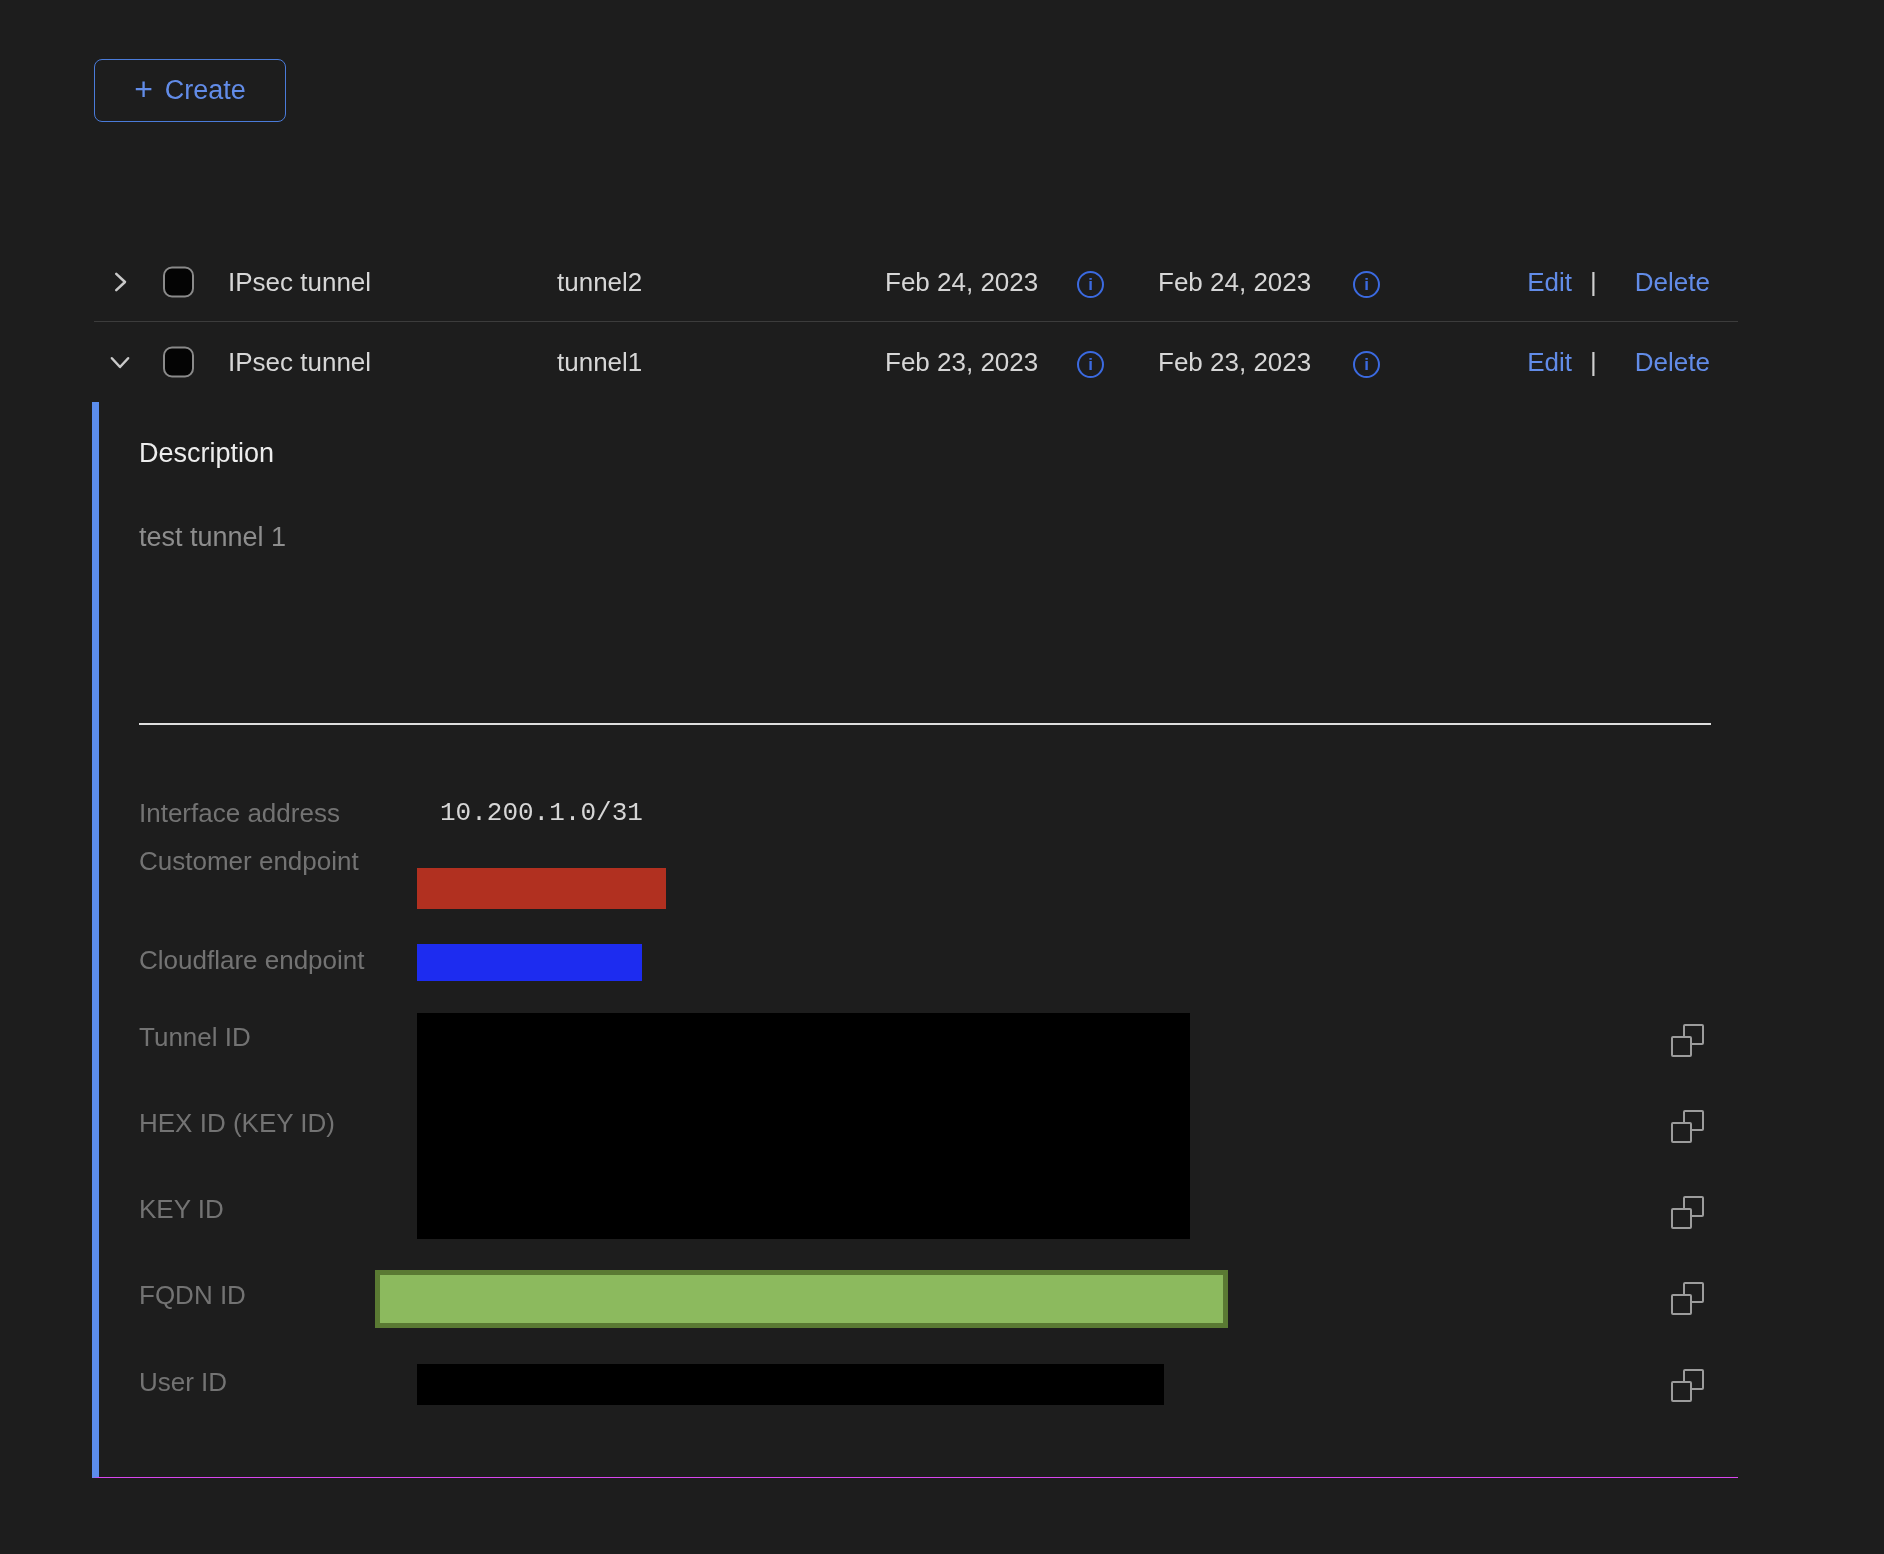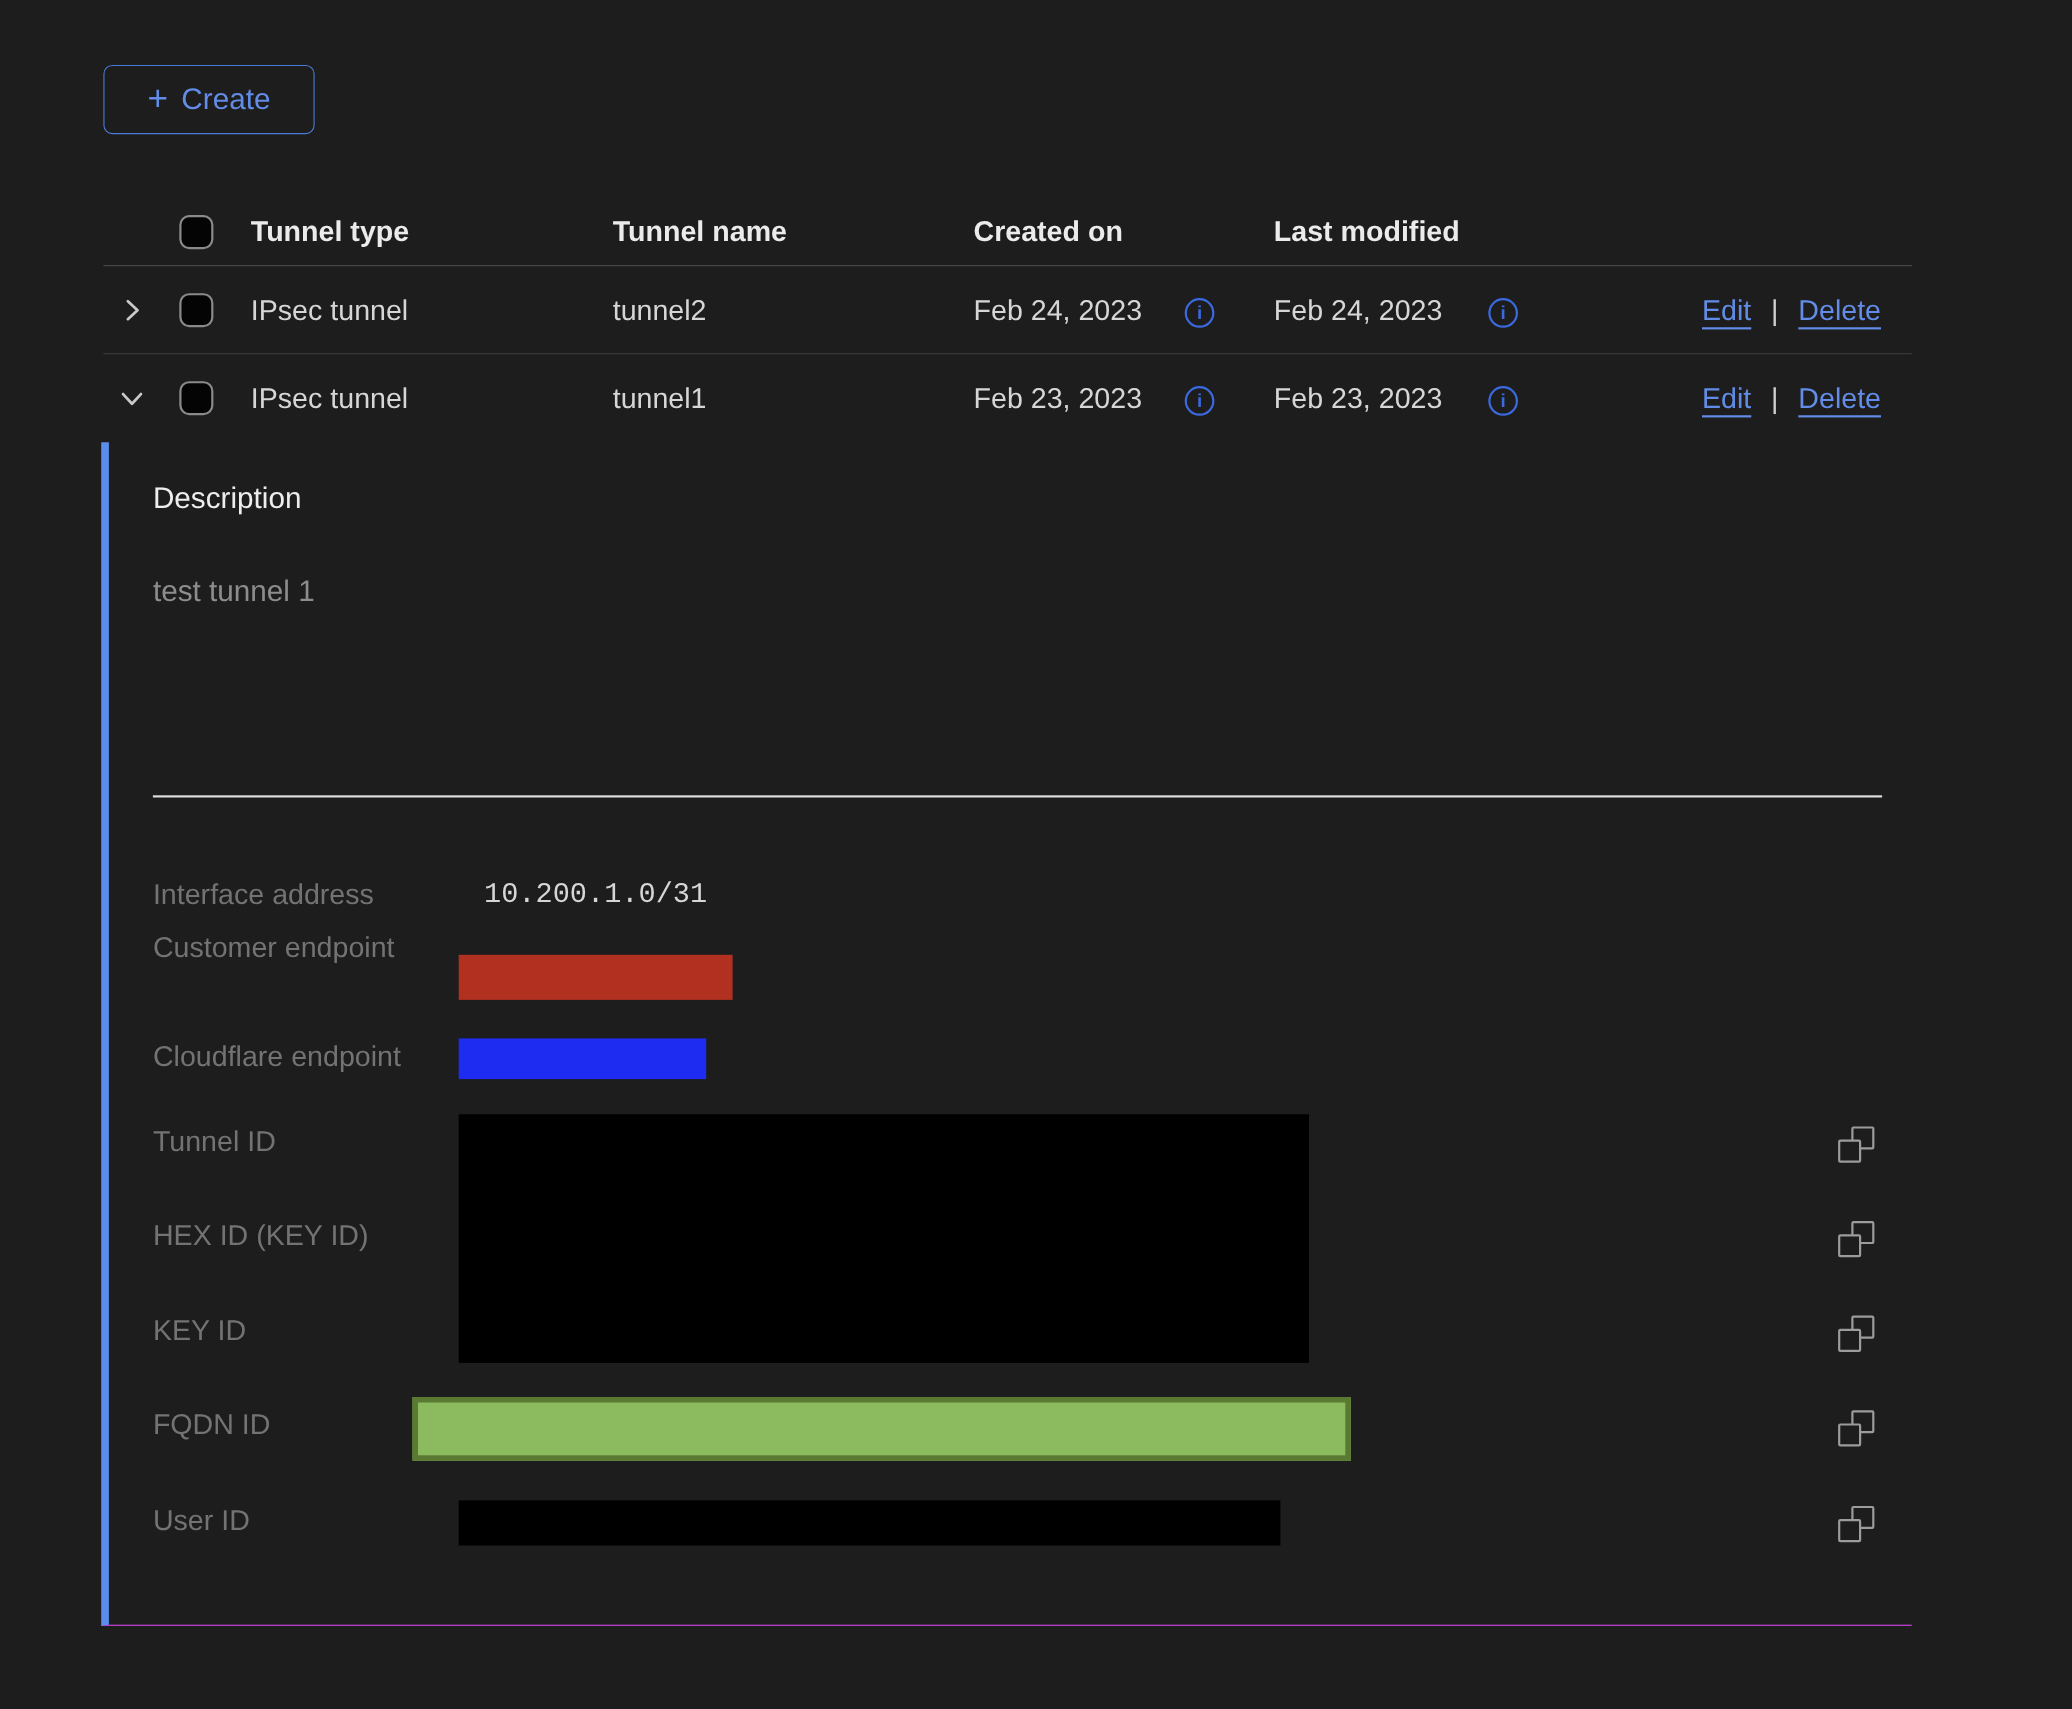--- a/index.html
+++ b/index.html
@@ -48,22 +48,22 @@
   }
   .expander { display:flex; align-items:center; justify-content:center; width:40px; height:40px; cursor:pointer; background:none; border:none; }
 
   .info-icon {
     display:inline-flex; width:27px; height:27px; border-radius:50%;
     border:2px solid var(--info-icon-blue,#3b6ae0); color:var(--info-icon-blue,#3b6ae0);
     align-items:center; justify-content:center;
     font-size:17px; font-weight:700; cursor:pointer; line-height:1;
   }
   .link {
-    color:var(--link-blue,#628ce8); font-size:26px; text-decoration:underline;
-    text-underline-offset:7px; text-decoration-thickness:1.5px; cursor:pointer;
+    color:var(--link-blue,#628ce8); font-size:26px; 
+    text-underline-offset:7px; text-decoration-thickness:1.5px; cursor:pointer;margin-left:20px;
   }
   .action-sep { color:#cfcfcf; font-size:26px; }
 
   
   .detail-panel {
     position:absolute; left:92px; top:402px; width:1646px; height:1076px;
     border-left:7px solid var(--accent-bar,#5b8ded);
     border-bottom:1px solid #d946ef;
   }
   .dp-heading { position:absolute; left:40px; top:36px; font-size:27px; font-weight:500; color:#ededed; }
@@ -102,29 +102,20 @@
 </head>
 <body>
 
 <div class="screen">
 
   <button class="create-btn">
     <span class="plus">+</span>
     <span>Create</span>
   </button>
 
-  <div class="thead-row">
-    <span class="cell c-check">
-        <span class="checkbox"></span>
-      </span>
-    <span class="cell c-type">Tunnel type</span>
-    <span class="cell c-name">Tunnel name</span>
-    <span class="cell c-created">Created on</span>
-    <span class="cell c-modified">Last modified</span>
-  </div>
 
   <div class="trow trow-1">
     <span class="cell c-expander">
       <button class="expander">
         <svg width="30" height="30" viewBox="0 0 24 24">
           <polyline points="9,5.5 16,12 9,18.5" fill="none" stroke="#c9c9c9" stroke-width="2" stroke-linecap="round" stroke-linejoin="round"></polyline>
         </svg>
       </button>
     </span>
     <span class="cell c-check">

